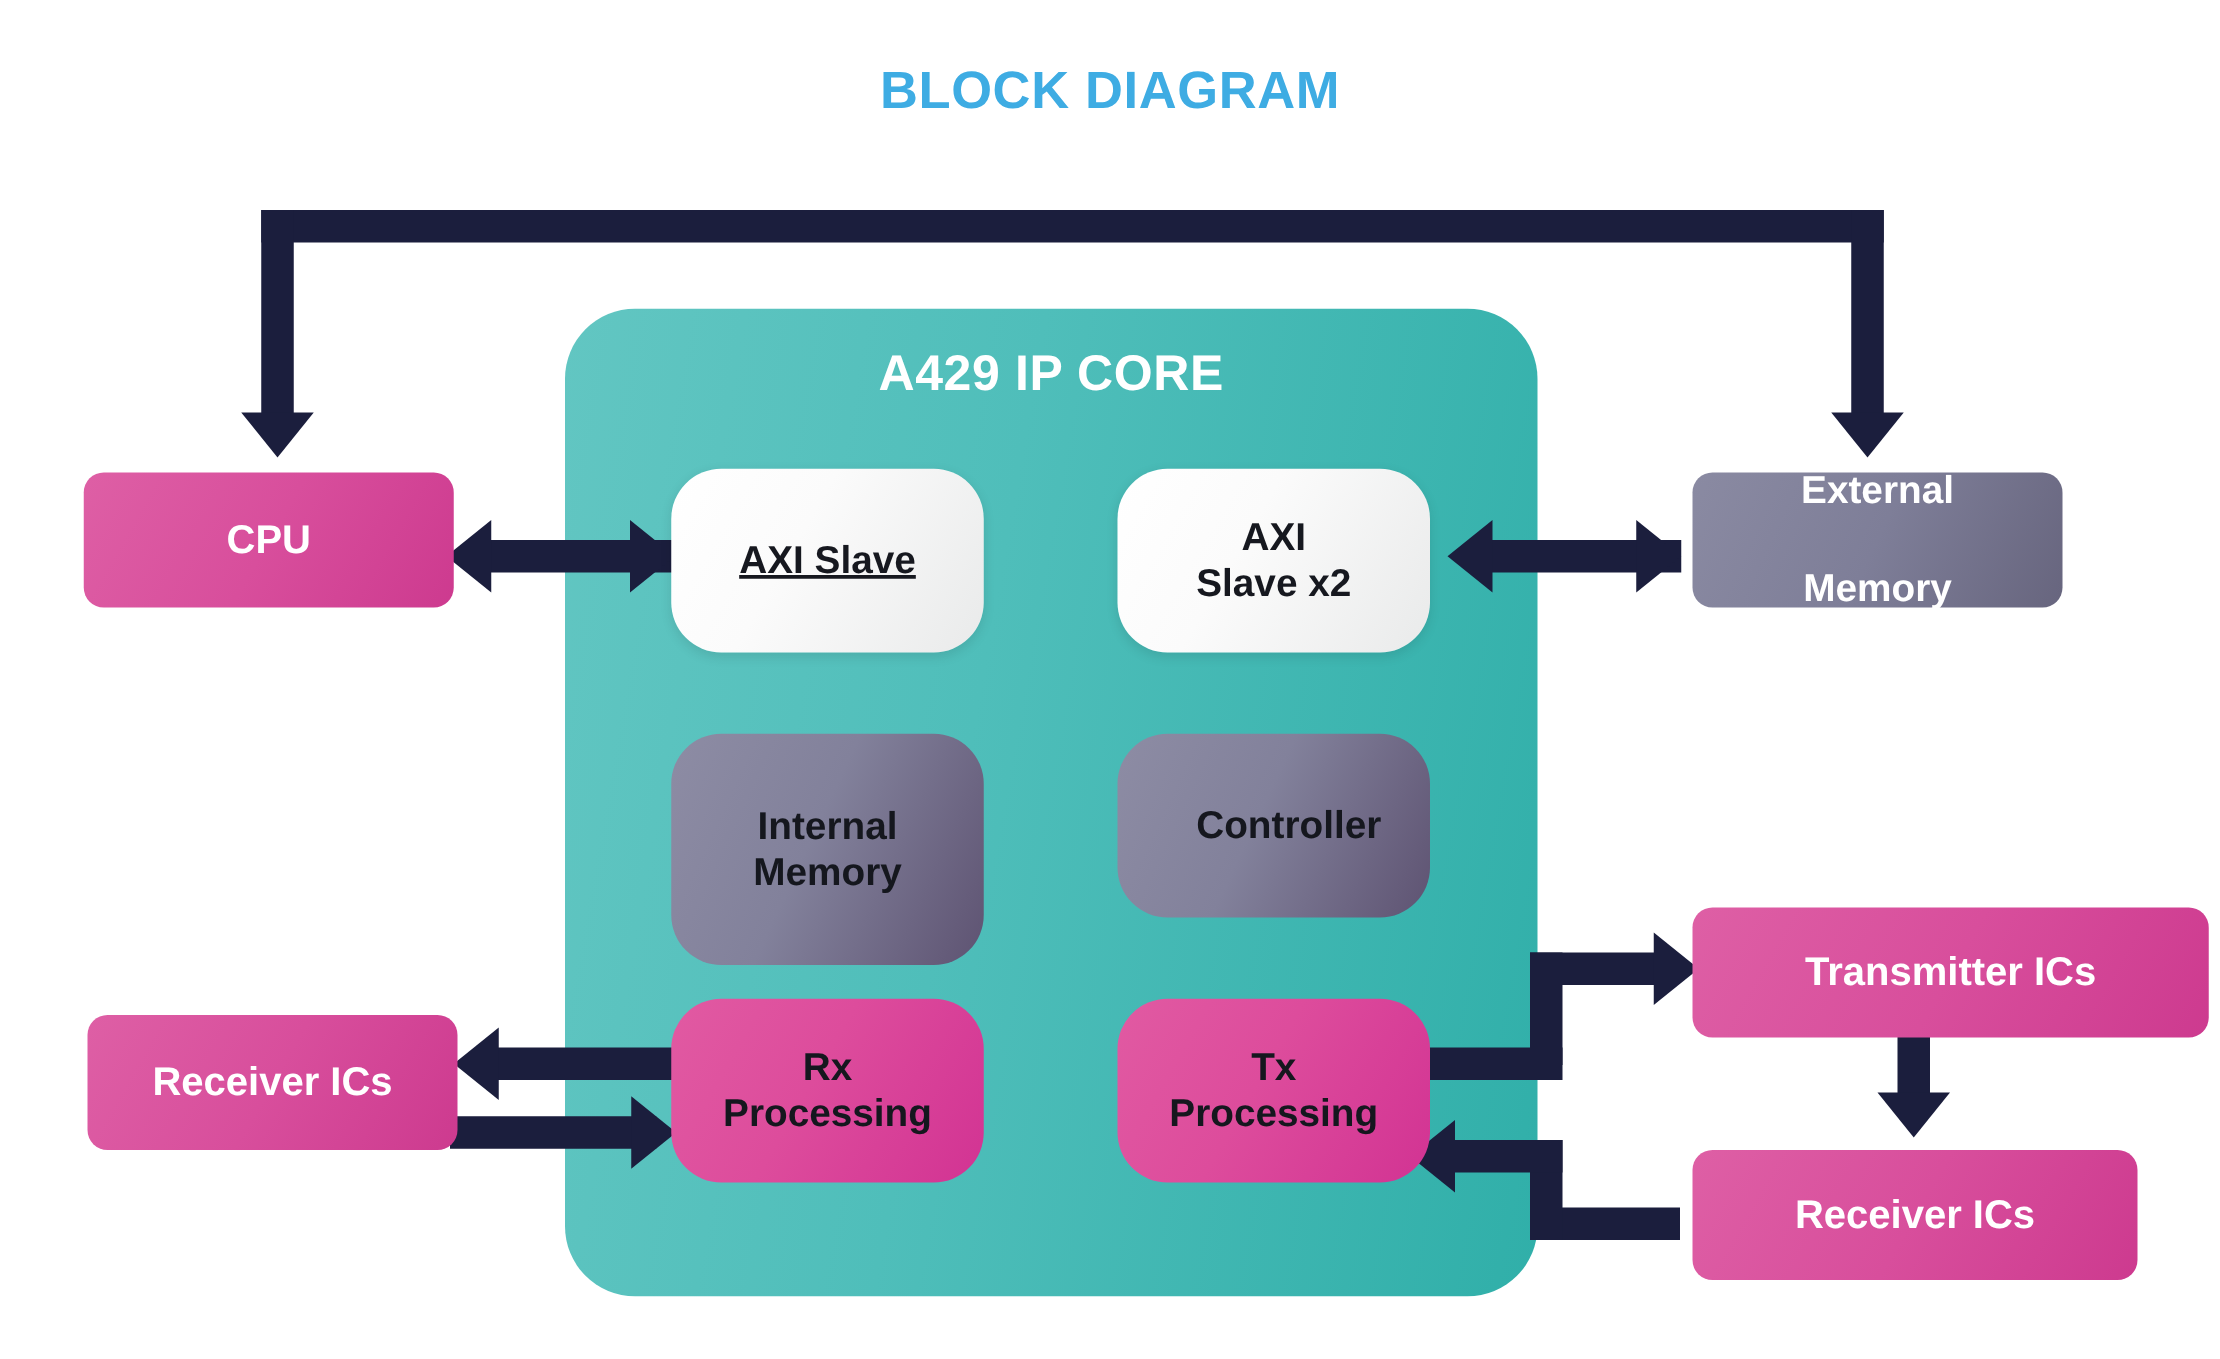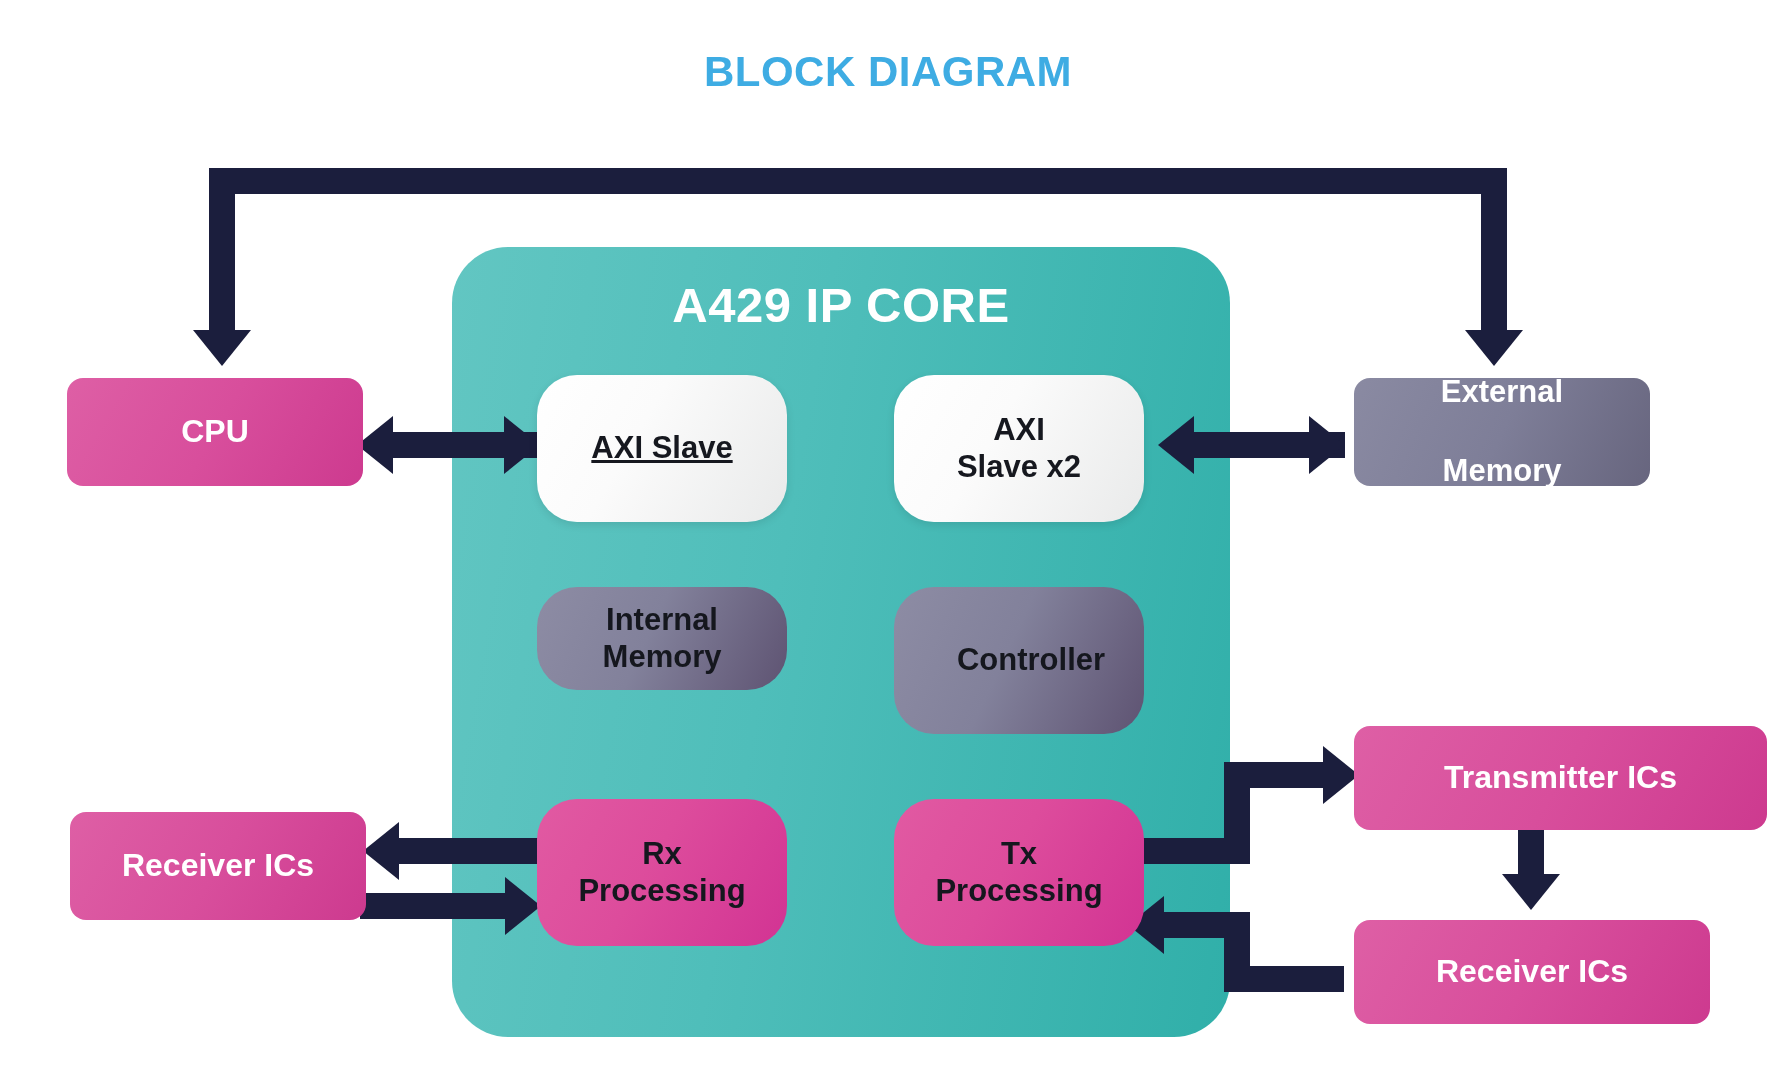--- a/index.html
+++ b/index.html
@@ -45,21 +45,21 @@
     height: 790px;
     border-radius: 56px;
     background: linear-gradient(100deg, #62C6C2 0%, #4FBEBA 42%, #30AFA9 100%);
   }
   .core-title {
     position: absolute;
     left: 0;
     top: 30px;
     width: 100%;
     text-align: center;
-    font-size: 49px;
+    font-size: 40px;
     font-weight: bold;
     color: #ffffff;
     letter-spacing: 0.5px;
   }
 
   
   .blk {
     position: absolute;
     display: flex;
     align-items: center;
@@ -167,21 +167,21 @@
 
   <div class="blk blk-white" style="left:537px; top:375px; width:250px; height:147px;text-decoration:underline;">
     <span>AXI Slave</span>
   </div>
 
   <div class="blk blk-white" style="left:894px; top:375px; width:250px; height:147px; flex-direction:column;">
     <span>AXI</span>
     <span>Slave x2</span>
   </div>
 
-  <div class="blk blk-gray" style="left:537px; top:587px; width:250px; height:103px; flex-direction:column;">
+  <div class="blk blk-gray" style="left:537px; top:587px; width:250px; height:185px; flex-direction:column;">
     <span>Internal</span>
     <span>Memory</span>
   </div>
 
   <div class="blk blk-gray" style="left:894px; top:587px; width:250px; height:147px;padding-left:32px;">
     <span>Controller</span>
   </div>
 
   <div class="blk blk-pink-in" style="left:537px; top:799px; width:250px; height:147px; flex-direction:column;">
     <span>Rx</span>

